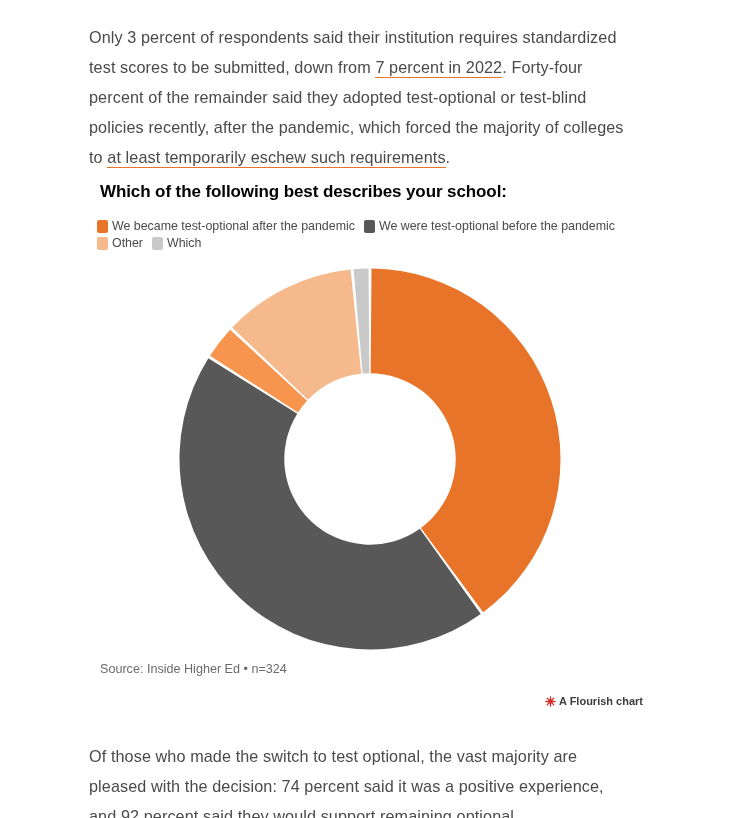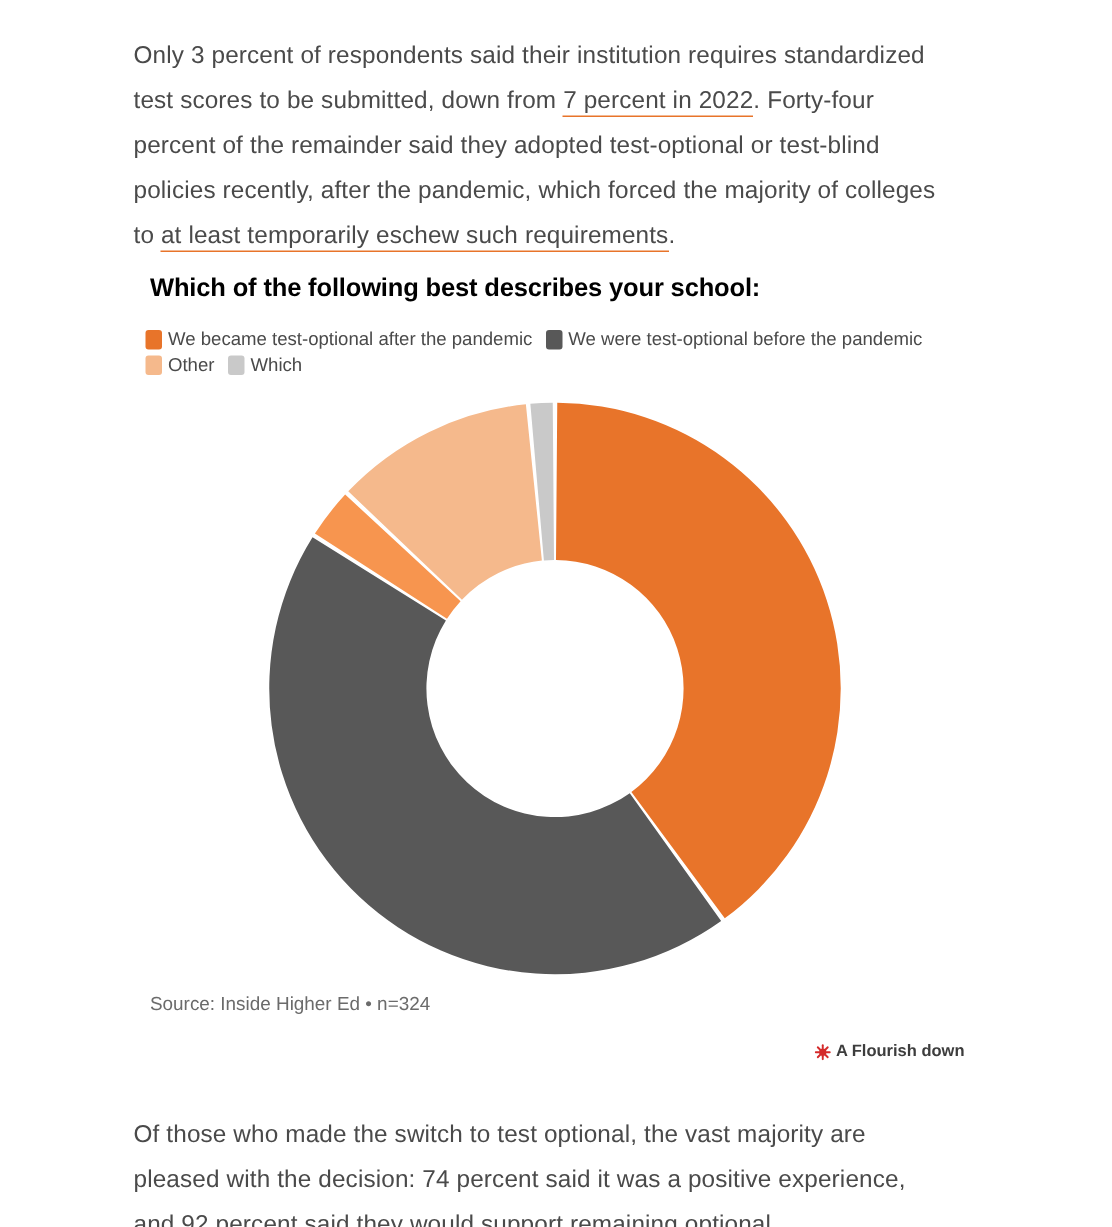--- a/index.html
+++ b/index.html
@@ -189,19 +189,19 @@
           <rect x="10.6" y="0.5" width="2.8" height="7" rx="1.2"></rect>
           <rect x="10.6" y="16.5" width="2.8" height="7" rx="1.2"></rect>
           <rect x="0.5" y="10.6" width="7" height="2.8" rx="1.2"></rect>
           <rect x="16.5" y="10.6" width="7" height="2.8" rx="1.2"></rect>
           <rect x="10.6" y="0.5" width="2.8" height="7" rx="1.2" transform="rotate(45 12 12)"></rect>
           <rect x="10.6" y="16.5" width="2.8" height="7" rx="1.2" transform="rotate(45 12 12)"></rect>
           <rect x="0.5" y="10.6" width="7" height="2.8" rx="1.2" transform="rotate(45 12 12)"></rect>
           <rect x="16.5" y="10.6" width="7" height="2.8" rx="1.2" transform="rotate(45 12 12)"></rect>
         </g>
       </svg>
-      <span>A Flourish down</span>
+      <span>A Flourish chart</span>
     </a>
   </div>
 
   <p class="article-para" id="para-bottom">Of those who made the switch to test optional, the vast majority are pleased with the decision: 74 percent said it was a positive experience, and 92 percent said they would support remaining optional.</p>
 
 </div>
 
 </body></html>

